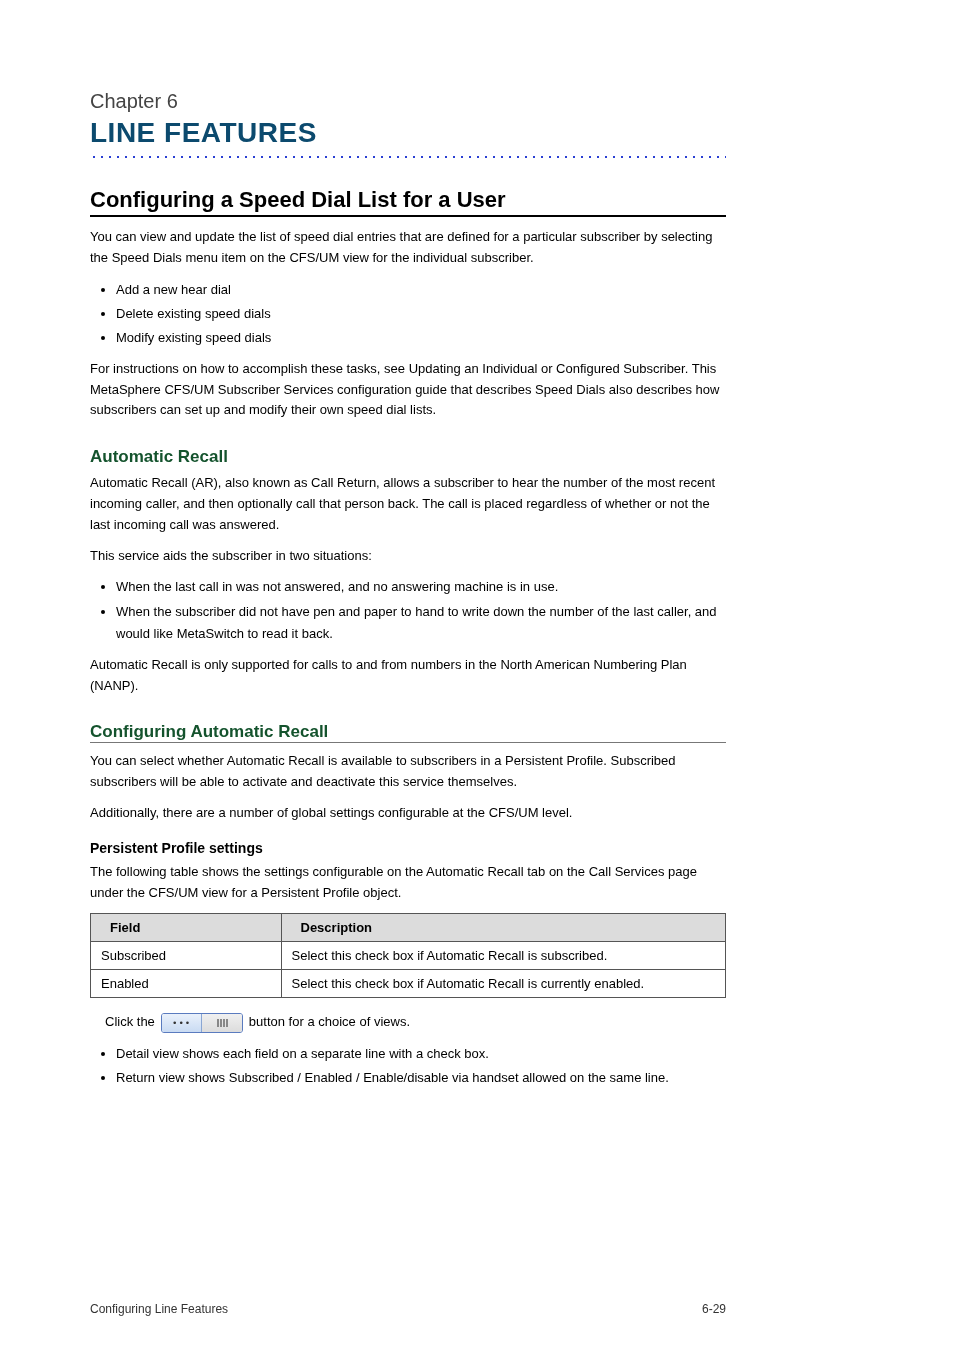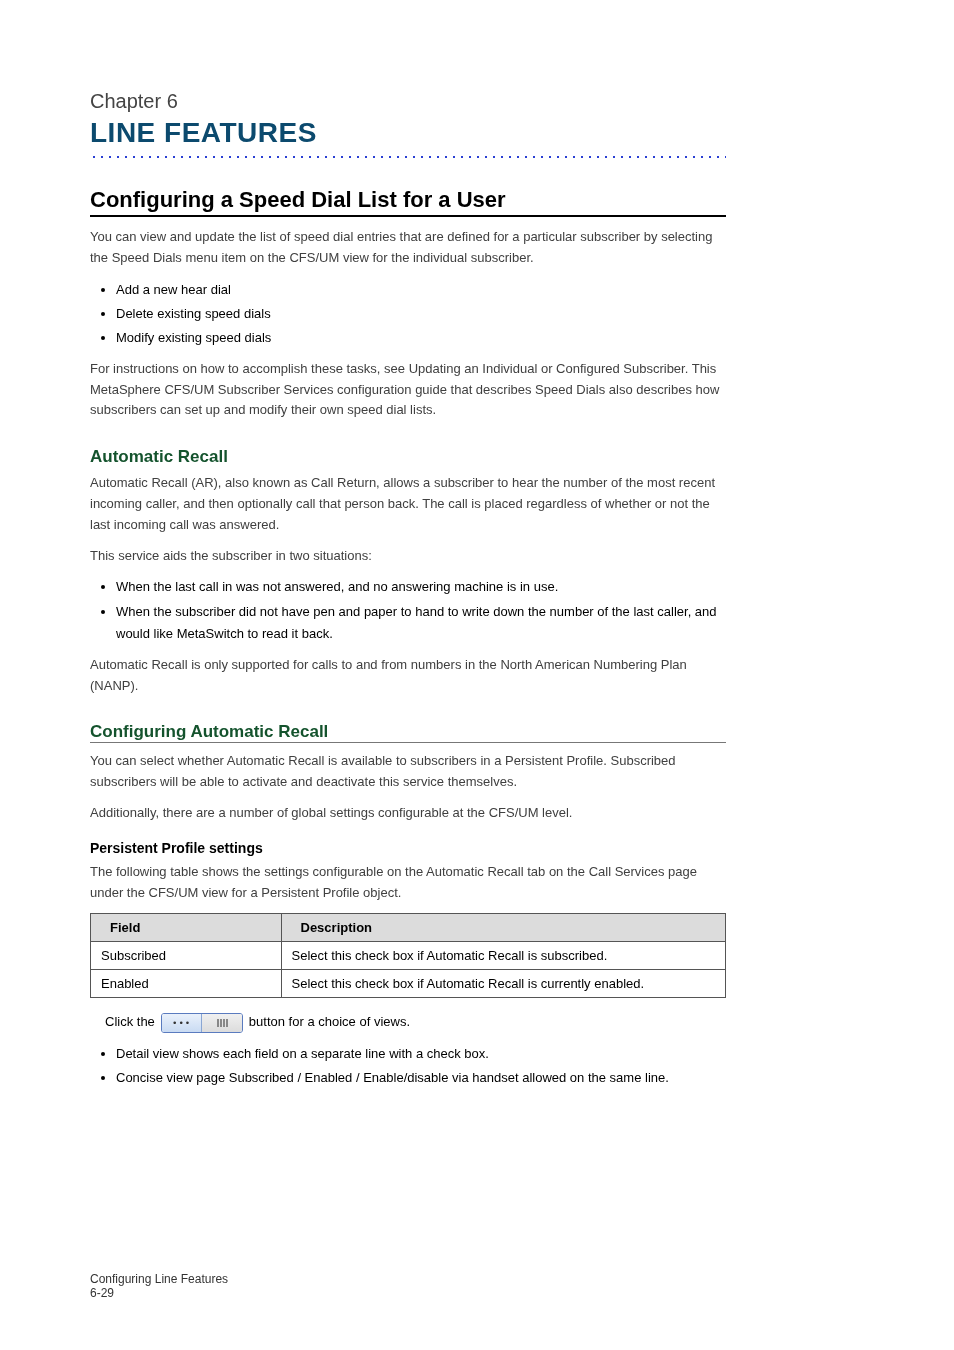--- a/index.html
+++ b/index.html
@@ -53,21 +53,21 @@
   }
   .thin-rule {
     border: none;
     border-top: 1px solid #777;
     margin: 0 0 8px 0;
   }
   p {
     font-size: 13px;
     line-height: 1.6;
     margin: 6px 0 10px 0;
-    color: #404040;
+    color: #000000;
   }
   ul.bullet {
     margin: 2px 0 10px 0;
     padding-left: 26px;
     font-size: 13px;
     line-height: 1.7;
   }
   ul.bullet li { margin-bottom: 2px; }
   .subheading {
     font-size: 17px;
@@ -128,28 +128,27 @@
     border-right: 1px solid #8aa6d3;
     color: #333;
     letter-spacing: 1px;
   }
   .toggle-right {
     background: linear-gradient(#f0f0f0, #dcdcdc);
     color: #888;
   }
   .footer {
     position: absolute;
-    bottom: 50px;
+    bottom: 34px;
     left: 90px;
     right: 90px;
     display: flex;
     justify-content: space-between;
     font-size: 12px;
     color: #333;
-    flex-direction: column;
   }
   .dots-icon { font-family: monospace; font-size: 9px; }
   .bars-icon { display:inline-flex; gap:1px; align-items:center; }
   .bars-icon span { width:2px; height:8px; background:#888; display:inline-block; }
 </style>
 </head>
 <body>
 
 <div class="page">
 
@@ -223,21 +222,21 @@
             <span></span>
             <span></span>
           </span>
         </span>
     </span>
     <span> button for a choice of views.</span>
   </div>
 
   <ul class="bullet">
     <li>Detail view shows each field on a separate line with a check box.</li>
-    <li>Concise view page Subscribed / Enabled / Enable/disable via handset allowed on the same line.</li>
+    <li>Return view shows Subscribed / Enabled / Enable/disable via handset allowed on the same line.</li>
   </ul>
 
   <div class="footer">
     <span>Configuring Line Features</span>
     <span>6-29</span>
   </div>
 
 </div>
 
 </body></html>

